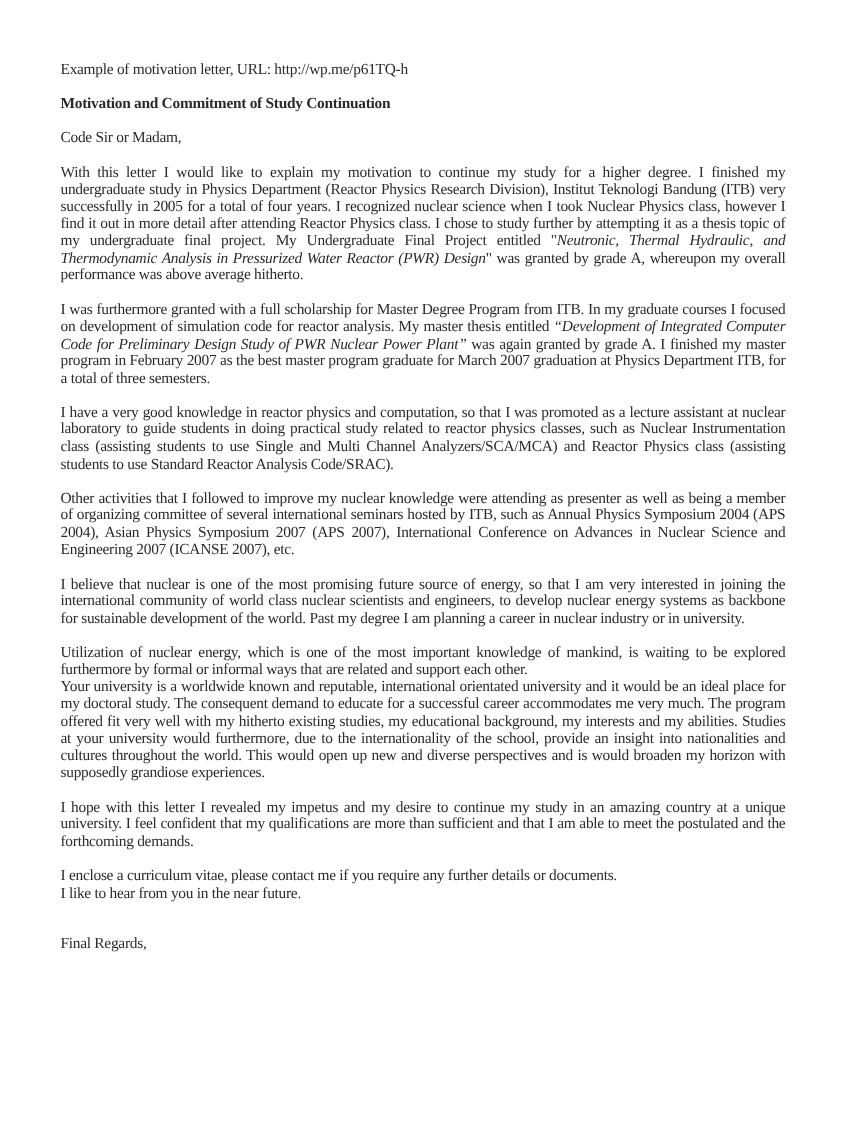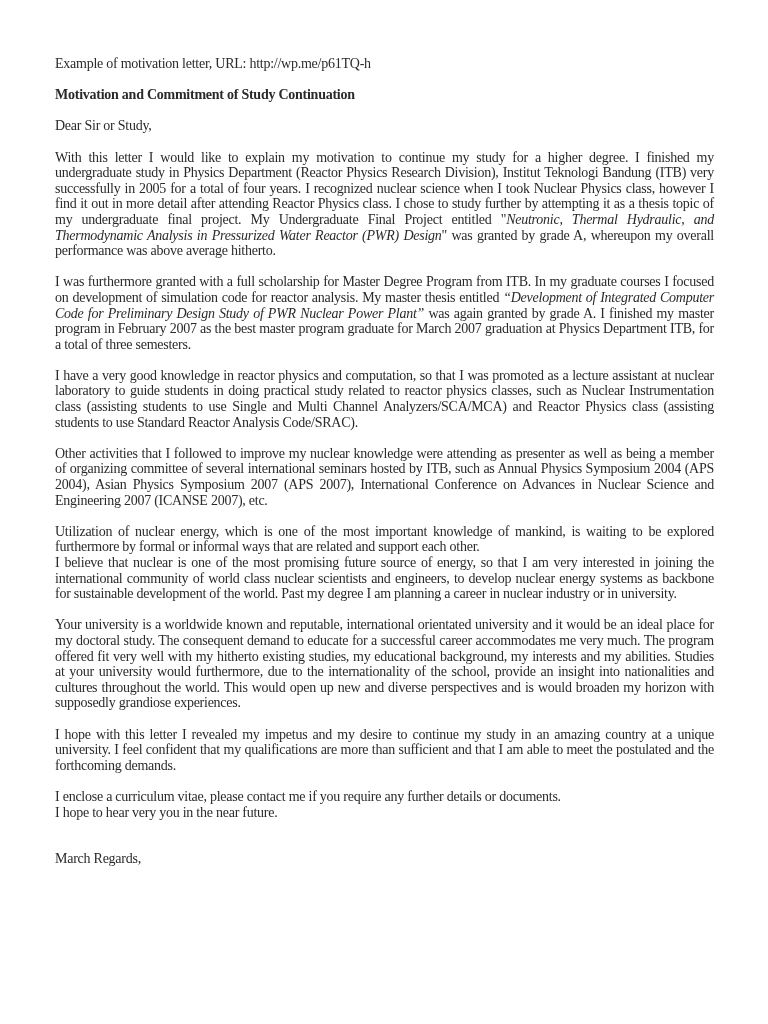--- a/index.html
+++ b/index.html
@@ -56,53 +56,53 @@
     em {
       font-style: italic;
     }
   </style>
 </head>
 <body>
 
 <div class="page">
   <p class="url-line">Example of motivation letter, URL: http://wp.me/p61TQ-h</p>
   <p class="title">Motivation and Commitment of Study Continuation</p>
-  <p class="salutation">Dear Sir or Study,</p>
+  <p class="salutation">Code Sir or Madam,</p>
 
   <p class="para">
     <span>With this letter I would like to explain my motivation to continue my study for a higher degree. I finished my undergraduate study in Physics Department (Reactor Physics Research Division), Institut Teknologi Bandung (ITB) very successfully in 2005 for a total of four years. I recognized nuclear science when I took Nuclear Physics class, however I find it out in more detail after attending Reactor Physics class. I chose to study further by attempting it as a thesis topic of my undergraduate final project. My Undergraduate Final Project entitled "</span><em>Neutronic, Thermal Hydraulic, and Thermodynamic Analysis in Pressurized Water Reactor (PWR) Design</em><span>" was granted by grade A, whereupon my overall performance was above average hitherto.</span>
   </p>
 
   <p class="para">
     <span>I was furthermore granted with a full scholarship for Master Degree Program from ITB. In my graduate courses I focused on development of simulation code for reactor analysis. My master thesis entitled </span><em>“Development of Integrated Computer Code for Preliminary Design Study of PWR Nuclear Power Plant”</em><span> was again granted by grade A. I finished my master program in February 2007 as the best master program graduate for March 2007 graduation at Physics Department ITB, for a total of three semesters.</span>
   </p>
 
   <p class="para">
     <span>I have a very good knowledge in reactor physics and computation, so that I was promoted as a lecture assistant at nuclear laboratory to guide students in doing practical study related to reactor physics classes, such as Nuclear Instrumentation class (assisting students to use Single and Multi Channel Analyzers/SCA/MCA) and Reactor Physics class (assisting students to use Standard Reactor Analysis Code/SRAC).</span>
   </p>
 
   <p class="para">
     <span>Other activities that I followed to improve my nuclear knowledge were attending as presenter as well as being a member of organizing committee of several international seminars hosted by ITB, such as Annual Physics Symposium 2004 (APS 2004), Asian Physics Symposium 2007 (APS 2007), International Conference on Advances in Nuclear Science and Engineering 2007 (ICANSE 2007), etc.</span>
   </p>
 
+  <p class="para">
+    <span>I believe that nuclear is one of the most promising future source of energy, so that I am very interested in joining the international community of world class nuclear scientists and engineers, to develop nuclear energy systems as backbone for sustainable development of the world. Past my degree I am planning a career in nuclear industry or in university.</span>
+  </p>
+
   <p class="para tight">
     <span>Utilization of nuclear energy, which is one of the most important knowledge of mankind, is waiting to be explored furthermore by formal or informal ways that are related and support each other.</span>
-  </p>
-
-  <p class="para">
-    <span>I believe that nuclear is one of the most promising future source of energy, so that I am very interested in joining the international community of world class nuclear scientists and engineers, to develop nuclear energy systems as backbone for sustainable development of the world. Past my degree I am planning a career in nuclear industry or in university.</span>
   </p>
 
   <p class="para">
     <span>Your university is a worldwide known and reputable, international orientated university and it would be an ideal place for my doctoral study. The consequent demand to educate for a successful career accommodates me very much. The program offered fit very well with my hitherto existing studies, my educational background, my interests and my abilities. Studies at your university would furthermore, due to the internationality of the school, provide an insight into nationalities and cultures throughout the world. This would open up new and diverse perspectives and is would broaden my horizon with supposedly grandiose experiences.</span>
   </p>
 
   <p class="para">
     <span>I hope with this letter I revealed my impetus and my desire to continue my study in an amazing country at a unique university. I feel confident that my qualifications are more than sufficient and that I am able to meet the postulated and the forthcoming demands.</span>
   </p>
 
   <p class="left">I enclose a curriculum vitae, please contact me if you require any further details or documents.</p>
-  <p class="left">I hope to hear very you in the near future.</p>
+  <p class="left">I like to hear from you in the near future.</p>
 
   <div class="gap-lg"></div>
 
-  <p class="left">March Regards,</p>
+  <p class="left">Final Regards,</p>
 </div>
 
 </body></html>

